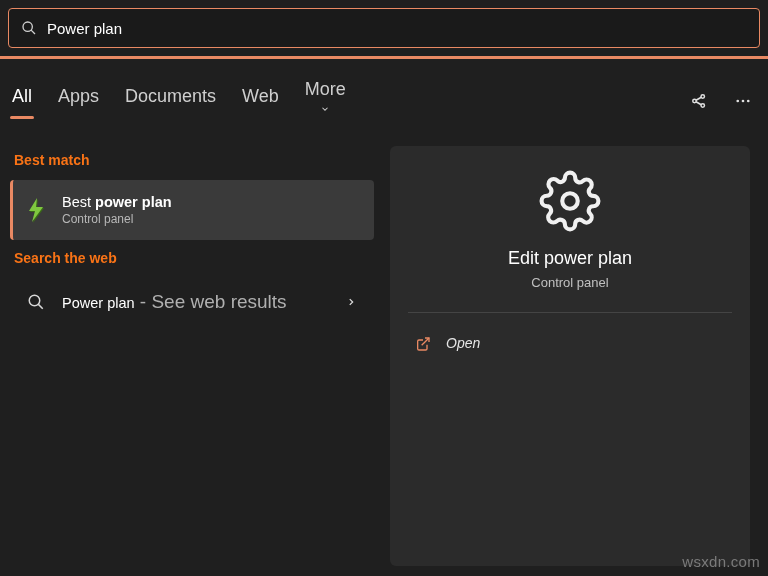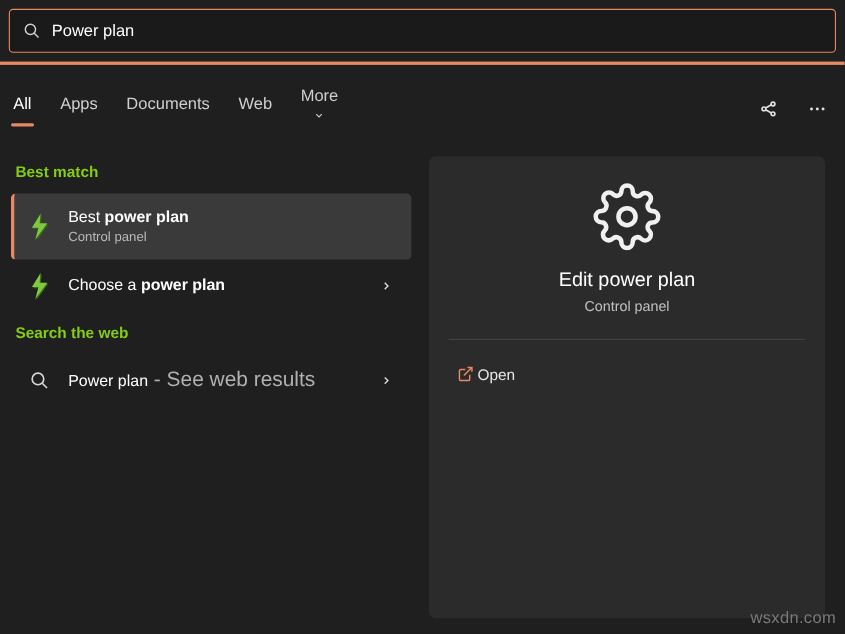--- a/index.html
+++ b/index.html
@@ -30,36 +30,36 @@
     color: #fff;
     font-size: 15px;
     caret-color: #fff;
   }
   .accent-line { height: 3px; background: #e98963; width: 100%; }
   .tabs {
     display: flex;
     align-items: center;
     padding: 16px 10px 10px 10px;
     gap: 22px;
-    font-size: 15px;
+    font-size: 18px;
     color: #cfcfcf;
   }
   .tabs .tab { cursor: pointer; position: relative; padding: 4px 2px 12px 2px; }
   .tabs .tab.active { color: #fff; }
   .tabs .tab.active::after {
     content: ""; position: absolute; left: 0; right: 0; bottom: 0;
     height: 3px; background: #e98963; border-radius: 2px;
   }
   .tabs .more { display:flex; align-items:center; gap:4px;flex-direction:column; }
   .tabs-right { margin-left: auto; display: flex; gap: 14px; align-items: center; }
   .tabs-right .ibtn { width: 30px; height: 30px; display:flex; align-items:center; justify-content:center; border-radius:4px; cursor:pointer; }
   .content { display: flex; height: calc(576px - 8px - 40px - 3px - 54px); }
   .left { width: 380px; padding: 6px 6px 10px 10px; }
   .right { flex: 1; padding: 10px 18px 10px 10px; }
-  .section-label { font-weight: 600; font-size: 14px; color: #84cc16; margin: 10px 0 12px 4px; }
+  .section-label { font-weight: 600; font-size: 14px; color: #f97316; margin: 10px 0 12px 4px; }
   .result {
     display: flex; align-items: center;
     border-radius: 4px;
     padding: 10px 10px 10px 12px;
     cursor: pointer;
     position: relative;
   }
   .result.best {
     background: #3a3a3a;
     border-left: 3px solid #e98963;
@@ -77,21 +77,21 @@
     background: #2b2b2b;
     border-radius: 6px;
     padding: 24px 18px 10px 18px;
     height: 420px;
   }
   .preview-top { text-align: center; padding-bottom: 22px; border-bottom: 1px solid #444; }
   .preview-top .picon { margin-bottom: 16px; display:flex; justify-content:center; }
   .preview-title { font-size: 18px; font-weight: 500; }
   .preview-sub { font-size: 13px; color: #c0c0c0; margin-top: 6px; }
   .preview-actions { padding-top: 12px; }
-  .paction { display:flex; align-items:center; gap:2px; padding: 10px 6px; font-size: 14px; color: #e6e6e6; cursor:pointer; border-radius:4px; }
+  .paction { display:flex; gap:14px; padding: 10px 6px; font-size: 14px; color: #e6e6e6; cursor:pointer; border-radius:4px;font-style:italic; }
   .paction .aicon { width: 18px; height: 18px; display:flex; align-items:center; justify-content:center; }
   .watermark {
     position: absolute; right: 8px; bottom: 6px;
     font-size: 15px; color: #7a7a7a; letter-spacing: 0.3px;
   }
   svg { display: block; }
   .bolt { fill: #7fc83f; }
   .bolt-shadow { fill: #3a6b16; }
 </style>
 </head>
@@ -150,38 +150,20 @@
         </svg>
       </span>
       <div class="texts">
         <div class="title">
           <span>Best </span><b>power plan</b>
         </div>
         <div class="subtitle">Control panel</div>
       </div>
     </div>
 
-    <div class="result">
-      <span class="ricon">
-        <svg width="24" height="26" viewBox="0 0 24 26">
-          <path class="bolt-shadow" d="M13 1 L5 14 H11 L8 25 L19 10 H12 Z" transform="translate(1,1)"></path>
-          <path class="bolt" d="M13 1 L5 14 H11 L8 25 L19 10 H12 Z"></path>
-        </svg>
-      </span>
-      <div class="texts">
-        <div class="title">
-          <span>Choose a </span><b>power plan</b>
-        </div>
-      </div>
-      <span class="chev">
-        <svg width="10" height="12" viewBox="0 0 24 24" fill="none" stroke="#dcdcdc" stroke-width="3">
-            <polyline points="9 5 16 12 9 19"></polyline>
-          </svg>
-      </span>
-    </div>
 
     <div class="section-label">Search the web</div>
     <div class="result">
       <span class="ricon">
         <svg width="18" height="18" viewBox="0 0 24 24" fill="none" stroke="#d8d8d8" stroke-width="2">
           <circle cx="10" cy="10" r="7"></circle>
             <line x1="21" y1="21" x2="15.2" y2="15.2"></line>
         </svg>
       </span>
       <div class="texts">

